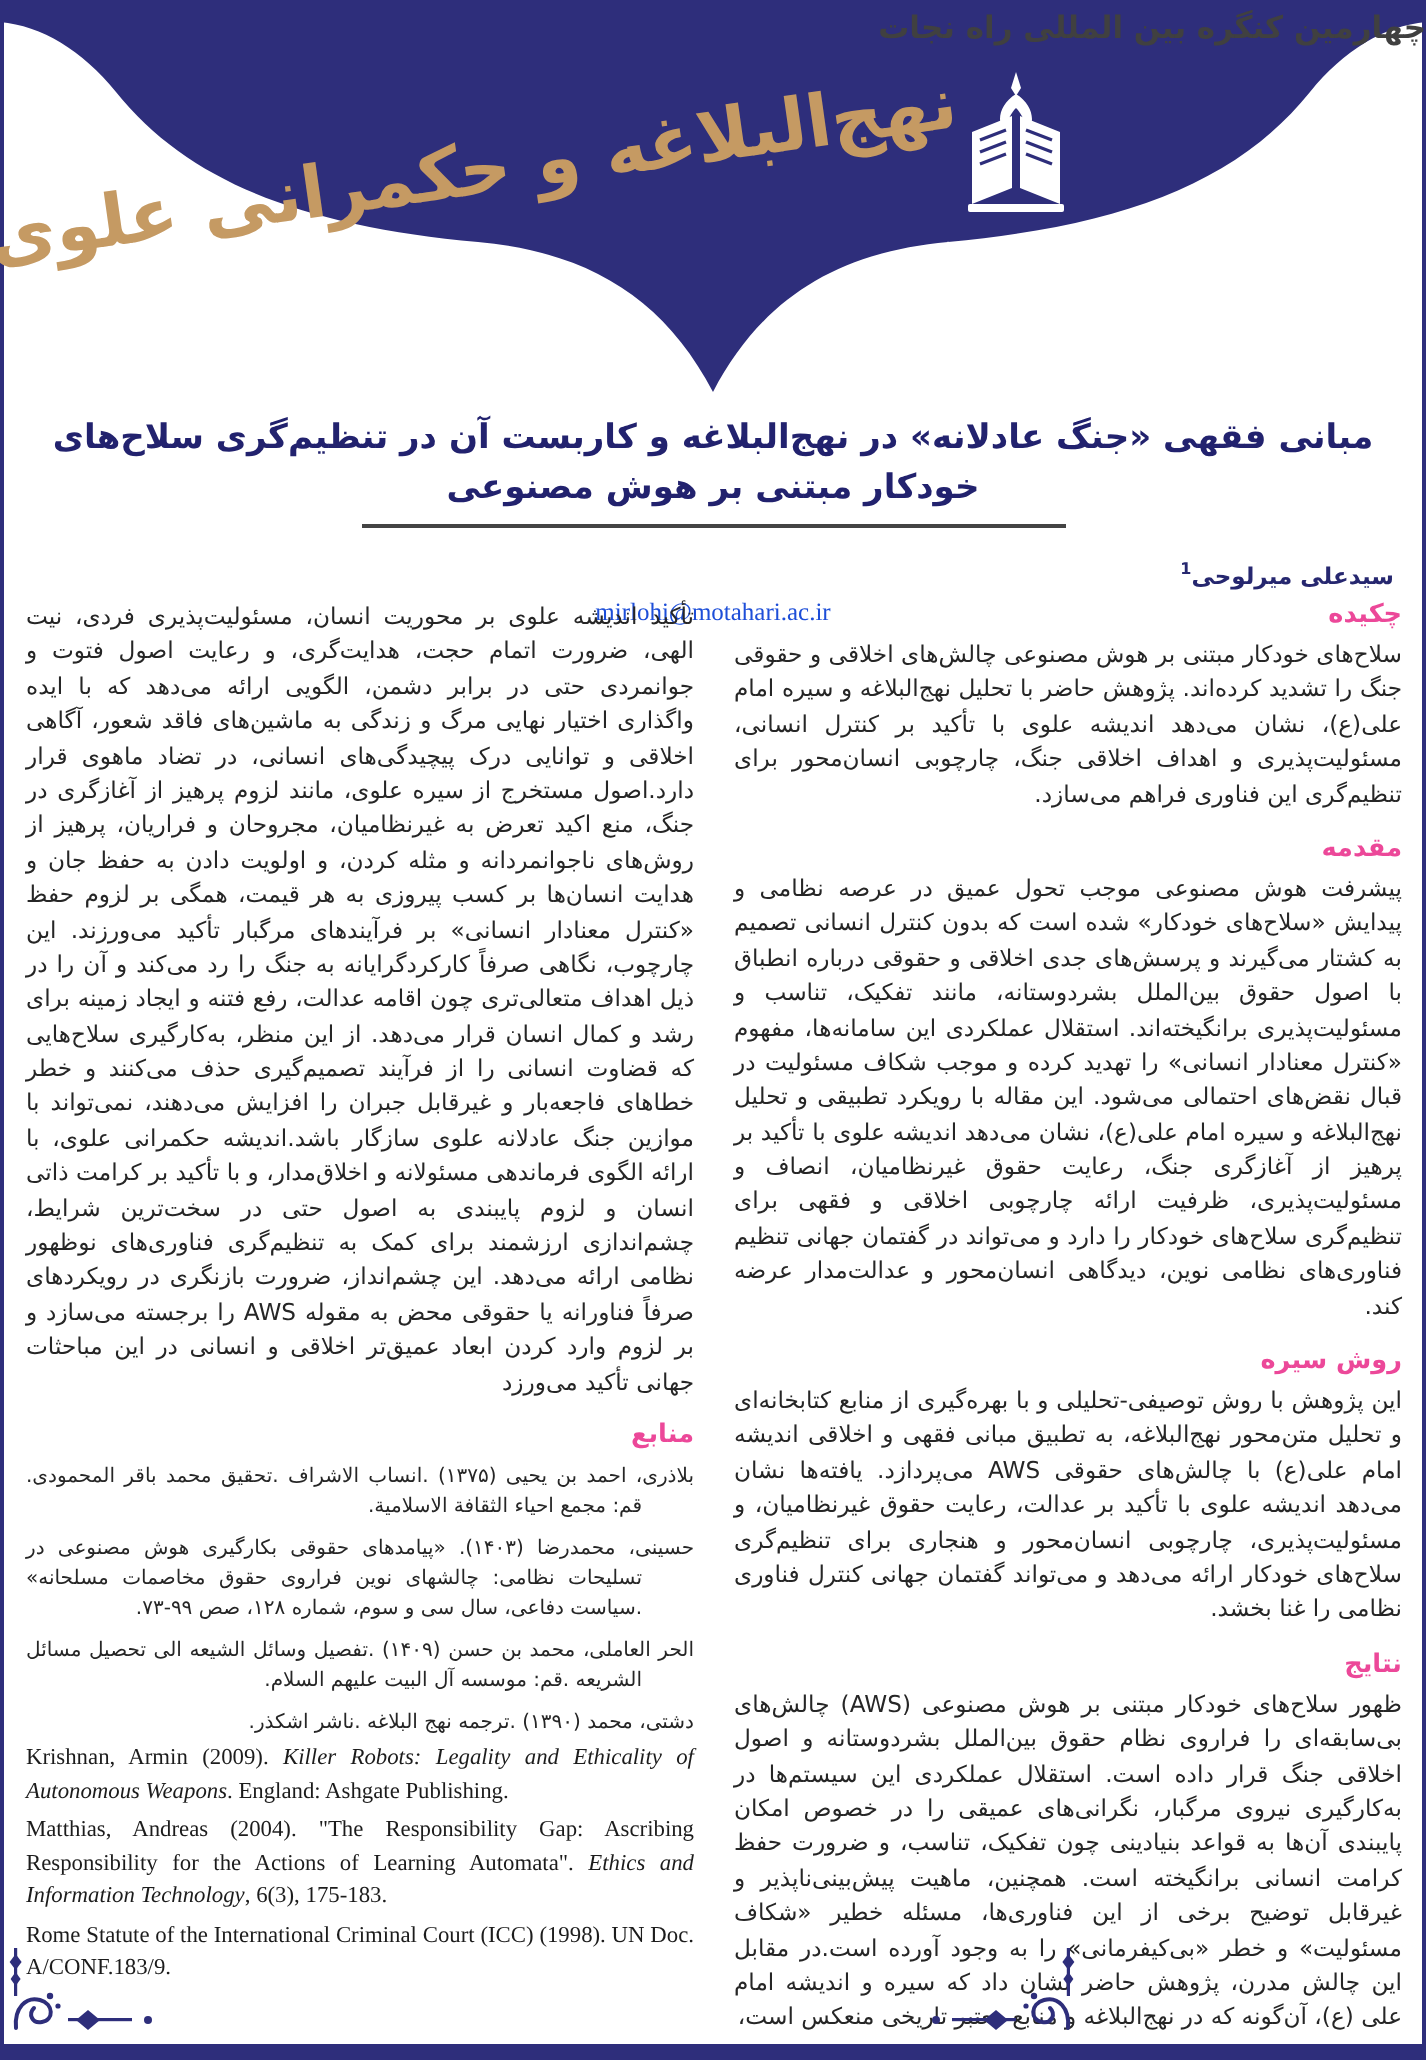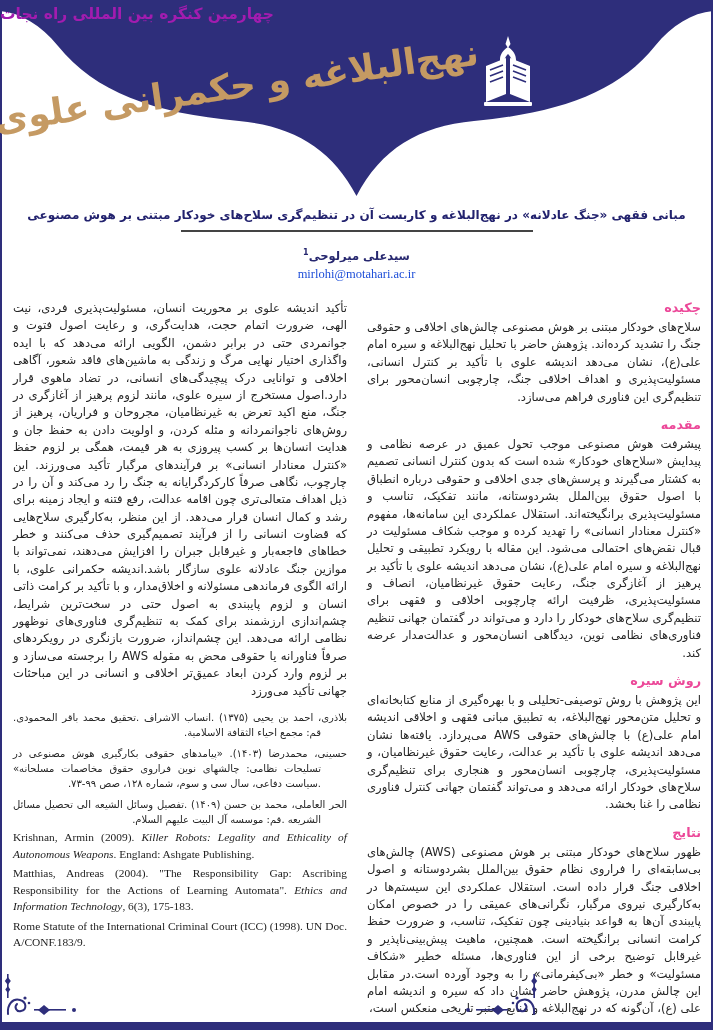--- a/index.html
+++ b/index.html
@@ -5,34 +5,34 @@
   html,body{margin:0;padding:0;background:#fff;}
   .page{width:713px;height:1030px;position:relative;background:#fff;overflow:hidden;
         font-family:"DejaVu Sans",sans-serif;}
   .border-v{position:absolute;top:0;bottom:0;width:2px;background:#2e2e7b;}
   .border-left{left:0;} .border-right{right:0;}
   .footer-bar{position:absolute;left:0;right:0;bottom:0;height:8px;background:#2e2e7b;}
 
   
   .banner{position:absolute;top:0;left:0;width:713px;height:196px;}
   .banner svg.shape{position:absolute;top:0;left:0;display:block;}
-  .congress-title{position:absolute;top:5px;left:0;width:100%;text-align:left;
-        color:#a21caf;font-weight:bold;font-size:15.5px;direction:rtl;letter-spacing:.2px;}
+  .congress-title{position:absolute;top:5px;left:0;width:100%;text-align:right;
+        color:#404040;font-weight:bold;font-size:15.5px;direction:rtl;letter-spacing:.2px;}
   .calligraphy{position:absolute;top:58px;left:112px;width:368px;text-align:center;
         color:#c59a63;font-size:36px;font-weight:bold;direction:rtl;
         transform:rotate(-8deg);line-height:1.1;white-space:nowrap;}
   .logo{position:absolute;top:36px;left:466px;width:84px;text-align:center;color:#fff;}
   .logo svg{display:block;margin:0 auto;}
   .logo-caption{font-size:5.5px;color:#fff;margin-top:1px;direction:rtl;line-height:1.1;}
 
   
   .title-block{position:absolute;top:207px;left:16px;right:16px;text-align:center;}
-  .paper-title{font-size:12px;color:#22226e;font-weight:bold;margin:0;direction:rtl;line-height:1.45;}
+  .paper-title{font-size:17px;color:#22226e;font-weight:bold;margin:0;direction:rtl;line-height:1.45;}
   .title-rule{width:352px;height:1.5px;background:#444;margin:6px auto 16px;}
-  .author{color:#26276f;font-weight:bold;font-size:11.5px;direction:rtl;}
+  .author{color:#26276f;font-weight:bold;font-size:11.5px;direction:rtl;text-align:right;}
   .author sup{font-size:8px;}
   .email{font-family:Liberation Serif, serif;color:#1d4ed8;font-size:12.5px;margin-top:4px;}
 
   
   .columns{position:absolute;top:300px;left:12px;right:12px;direction:rtl;display:flex;gap:20px;}
   .col{width:334px;flex:0 0 334px;}
   .sec{margin-bottom:11px;}
   .section-heading{color:#ec4899;font-size:12.8px;font-weight:bold;margin:0 0 4px;direction:rtl;}
   .body-text{font-size:11.6px;line-height:1.5;text-align:justify;color:#262626;margin:0;direction:rtl;}
   .ref-fa{font-size:10px;line-height:1.5;text-align:justify;color:#262626;margin:6px 0 2px;
@@ -101,23 +101,25 @@
         <p class="body-text">این پژوهش با روش توصیفی‌-تحلیلی و با بهره‌گیری از منابع کتابخانه‌ای و تحلیل متن‌محور نهج‌البلاغه، به تطبیق مبانی فقهی و اخلاقی اندیشه امام علی(ع) با چالش‌های حقوقی AWS می‌پردازد. یافته‌ها نشان می‌دهد اندیشه علوی با تأکید بر عدالت، رعایت حقوق غیرنظامیان، و مسئولیت‌پذیری، چارچوبی انسان‌محور و هنجاری برای تنظیم‌گری سلاح‌های خودکار ارائه می‌دهد و می‌تواند گفتمان جهانی کنترل فناوری نظامی را غنا بخشد.</p>
       </div>
       <div class="sec">
         <h3 class="section-heading">نتایج</h3>
         <p class="body-text">ظهور سلاح‌های خودکار مبتنی بر هوش مصنوعی (AWS) چالش‌های بی‌سابقه‌ای را فراروی نظام حقوق بین‌الملل بشردوستانه و اصول اخلاقی جنگ قرار داده است. استقلال عملکردی این سیستم‌ها در به‌کارگیری نیروی مرگبار، نگرانی‌های عمیقی را در خصوص امکان پایبندی آن‌ها به قواعد بنیادینی چون تفکیک، تناسب، و ضرورت حفظ کرامت انسانی برانگیخته است. همچنین، ماهیت پیش‌بینی‌ناپذیر و غیرقابل توضیح برخی از این فناوری‌ها، مسئله خطیر «شکاف مسئولیت» و خطر «بی‌کیفرمانی» را به وجود آورده است.در مقابل این چالش مدرن، پژوهش حاضر نشان داد که سیره و اندیشه امام علی (ع)، آن‌گونه که در نهج‌البلاغه و منابع معتبر تاریخی منعکس است،</p>
       </div>
     </div>
 
     <div class="col">
       <p class="body-text" style="margin-bottom:10px">تأکید اندیشه علوی بر محوریت انسان، مسئولیت‌پذیری فردی، نیت الهی، ضرورت اتمام حجت، هدایت‌گری، و رعایت اصول فتوت و جوانمردی حتی در برابر دشمن، الگویی ارائه می‌دهد که با ایده واگذاری اختیار نهایی مرگ و زندگی به ماشین‌های فاقد شعور، آگاهی اخلاقی و توانایی درک پیچیدگی‌های انسانی، در تضاد ماهوی قرار دارد.اصول مستخرج از سیره علوی، مانند لزوم پرهیز از آغازگری در جنگ، منع اکید تعرض به غیرنظامیان، مجروحان و فراریان، پرهیز از روش‌های ناجوانمردانه و مثله کردن، و اولویت دادن به حفظ جان و هدایت انسان‌ها بر کسب پیروزی به هر قیمت، همگی بر لزوم حفظ «کنترل معنادار انسانی» بر فرآیندهای مرگبار تأکید می‌ورزند. این چارچوب، نگاهی صرفاً کارکردگرایانه به جنگ را رد می‌کند و آن را در ذیل اهداف متعالی‌تری چون اقامه عدالت، رفع فتنه و ایجاد زمینه برای رشد و کمال انسان قرار می‌دهد. از این منظر، به‌کارگیری سلاح‌هایی که قضاوت انسانی را از فرآیند تصمیم‌گیری حذف می‌کنند و خطر خطاهای فاجعه‌بار و غیرقابل جبران را افزایش می‌دهند، نمی‌تواند با موازین جنگ عادلانه علوی سازگار باشد.اندیشه حکمرانی علوی، با ارائه الگوی فرماندهی مسئولانه و اخلاق‌مدار، و با تأکید بر کرامت ذاتی انسان و لزوم پایبندی به اصول حتی در سخت‌ترین شرایط، چشم‌اندازی ارزشمند برای کمک به تنظیم‌گری فناوری‌های نوظهور نظامی ارائه می‌دهد. این چشم‌انداز، ضرورت بازنگری در رویکردهای صرفاً فناورانه یا حقوقی محض به مقوله AWS را برجسته می‌سازد و بر لزوم وارد کردن ابعاد عمیق‌تر اخلاقی و انسانی در این مباحثات جهانی تأکید می‌ورزد</p>
+      <h3 class="section-heading">منابع</h3>
       <p class="ref-fa">بلاذری، احمد بن یحیی (۱۳۷۵) .انساب الاشراف .تحقیق محمد باقر المحمودی. قم: مجمع احیاء الثقافة الاسلامیة.</p>
       <p class="ref-fa">حسینی، محمدرضا (۱۴۰۳). «پیامدهای حقوقی بکارگیری هوش مصنوعی در تسلیحات نظامی: چالشهای نوین فراروی حقوق مخاصمات مسلحانه» .سیاست دفاعی، سال سی و سوم، شماره ۱۲۸، صص ۹۹-۷۳.</p>
       <p class="ref-fa">الحر العاملی، محمد بن حسن (۱۴۰۹) .تفصیل وسائل الشیعه الی تحصیل مسائل الشریعه .قم: موسسه آل البیت علیهم السلام.</p>
+      <p class="ref-fa">دشتی، محمد (۱۳۹۰) .ترجمه نهج البلاغه .ناشر اشکذر.</p>
       <p class="ref-en"><span>Krishnan, Armin (2009). </span><span class="it">Killer Robots: Legality and Ethicality of Autonomous Weapons</span><span>. England: Ashgate Publishing.</span></p>
       <p class="ref-en"><span>Matthias, Andreas (2004). "The Responsibility Gap: Ascribing Responsibility for the Actions of Learning Automata". </span><span class="it">Ethics and Information Technology</span><span>, 6(3), 175-183.</span></p>
       <p class="ref-en"><span>Rome Statute of the International Criminal Court (ICC) (1998). UN Doc. A/CONF.183/9.</span><span class="it"></span><span></span></p>
     </div>
   </main>
 
   <svg class="flourish flourish-left" width="100" height="46" viewBox="0 0 100 46">
     <g fill="#2e2e7b" stroke="none">
       <rect x="3" y="0" width="1.6" height="24"></rect>
       <polygon points="3.8,3 6.8,7 3.8,11 0.8,7"></polygon>

